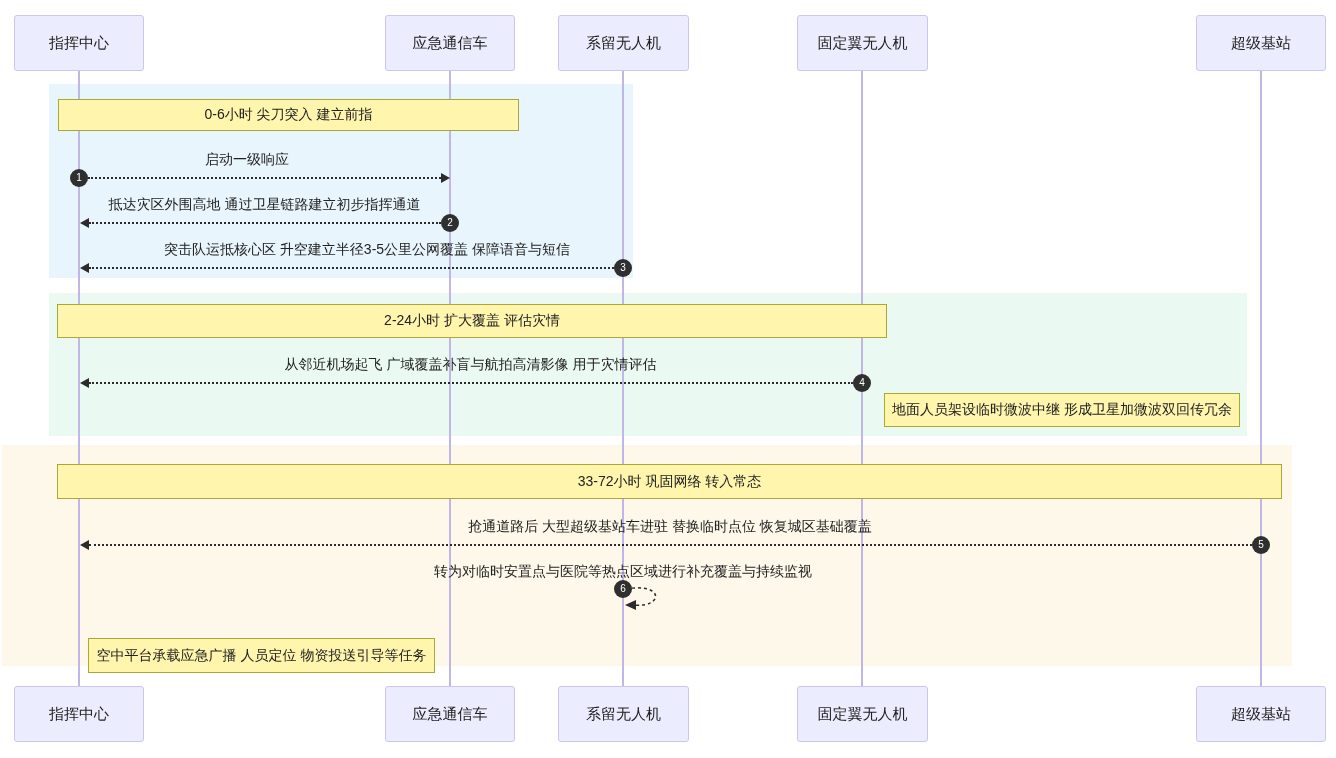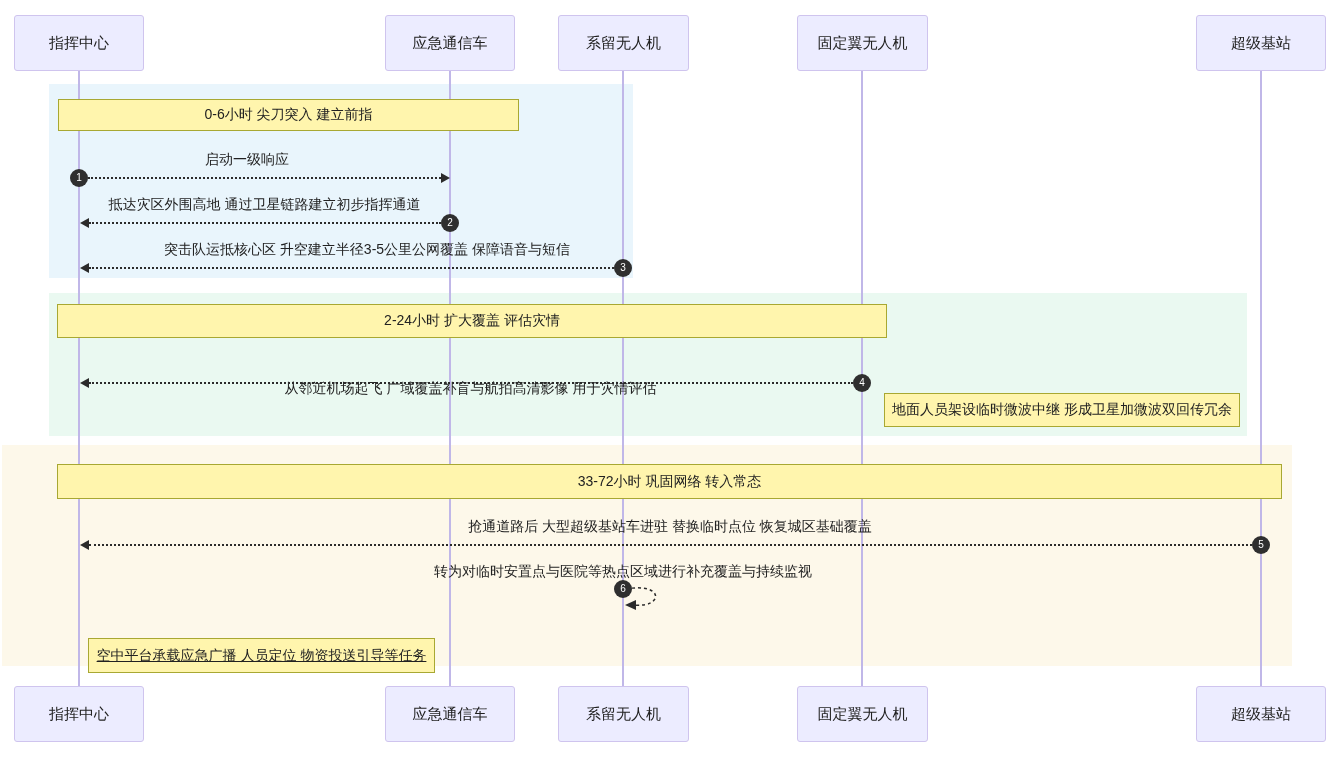--- a/index.html
+++ b/index.html
@@ -81,42 +81,42 @@
   <div class="msg-label" style="left:79px;top:196px;width:371px;">抵达灾区外围高地 通过卫星链路建立初步指挥通道</div>
   <div class="msg-line" style="left:89px;top:222px;width:352px;"></div>
   <div class="arrow-left" style="left:80px;top:218px;"></div>
   <div class="seq-badge" style="left:450px;top:223px;">2</div>
 
   <div class="msg-label" style="left:79px;top:241px;width:544px;padding-left:16px;">突击队运抵核心区 升空建立半径3-5公里公网覆盖 保障语音与短信</div>
   <div class="msg-line" style="left:89px;top:267px;width:525px;"></div>
   <div class="arrow-left" style="left:80px;top:263px;"></div>
   <div class="seq-badge" style="left:623px;top:268px;">3</div>
 
-  <div class="msg-label" style="left:79px;top:356px;width:783px;margin-top:24px;">从邻近机场起飞 广域覆盖补盲与航拍高清影像 用于灾情评估</div>
+  <div class="msg-label" style="left:79px;top:356px;width:783px;">从邻近机场起飞 广域覆盖补盲与航拍高清影像 用于灾情评估</div>
   <div class="msg-line" style="left:89px;top:382px;width:764px;"></div>
   <div class="arrow-left" style="left:80px;top:378px;"></div>
   <div class="seq-badge" style="left:862px;top:383px;">4</div>
 
   <div class="note-box" style="left:884px;top:393px;width:356px;height:34px;">
     <span>地面人员架设临时微波中继 形成卫星加微波双回传冗余</span>
   </div>
 
   <div class="msg-label" style="left:79px;top:518px;width:1182px;">抢通道路后 大型超级基站车进驻 替换临时点位 恢复城区基础覆盖</div>
   <div class="msg-line" style="left:89px;top:544px;width:1163px;"></div>
   <div class="arrow-left" style="left:80px;top:540px;"></div>
   <div class="seq-badge" style="left:1261px;top:545px;">5</div>
 
   <div class="msg-label" style="left:423px;top:563px;width:400px;">转为对临时安置点与医院等热点区域进行补充覆盖与持续监视</div>
   <svg class="self-loop" style="left:620px;top:581px;" width="60" height="32" viewBox="0 0 60 32">
     <path d="M 6 8 C 44 1, 44 27, 14 24" fill="none" stroke="#2b2b2b" stroke-width="1.5" stroke-dasharray="3,3"></path>
     <polygon points="5,24 16,19 16,29" fill="#2b2b2b"></polygon>
   </svg>
   <div class="seq-badge" style="left:623px;top:589px;">6</div>
 
-  <div class="note-box" style="left:88px;top:638px;width:347px;height:35px;text-decoration:underline;">
+  <div class="note-box" style="left:88px;top:638px;width:347px;height:35px;">
     <span>空中平台承载应急广播 人员定位 物资投送引导等任务</span>
   </div>
 
   <div class="actor" style="left:14px;top:15px;width:130px;">
     <span>指挥中心</span>
   </div>
   <div class="actor" style="left:385px;top:15px;width:130px;">
     <span>应急通信车</span>
   </div>
   <div class="actor" style="left:558px;top:15px;width:131px;">

